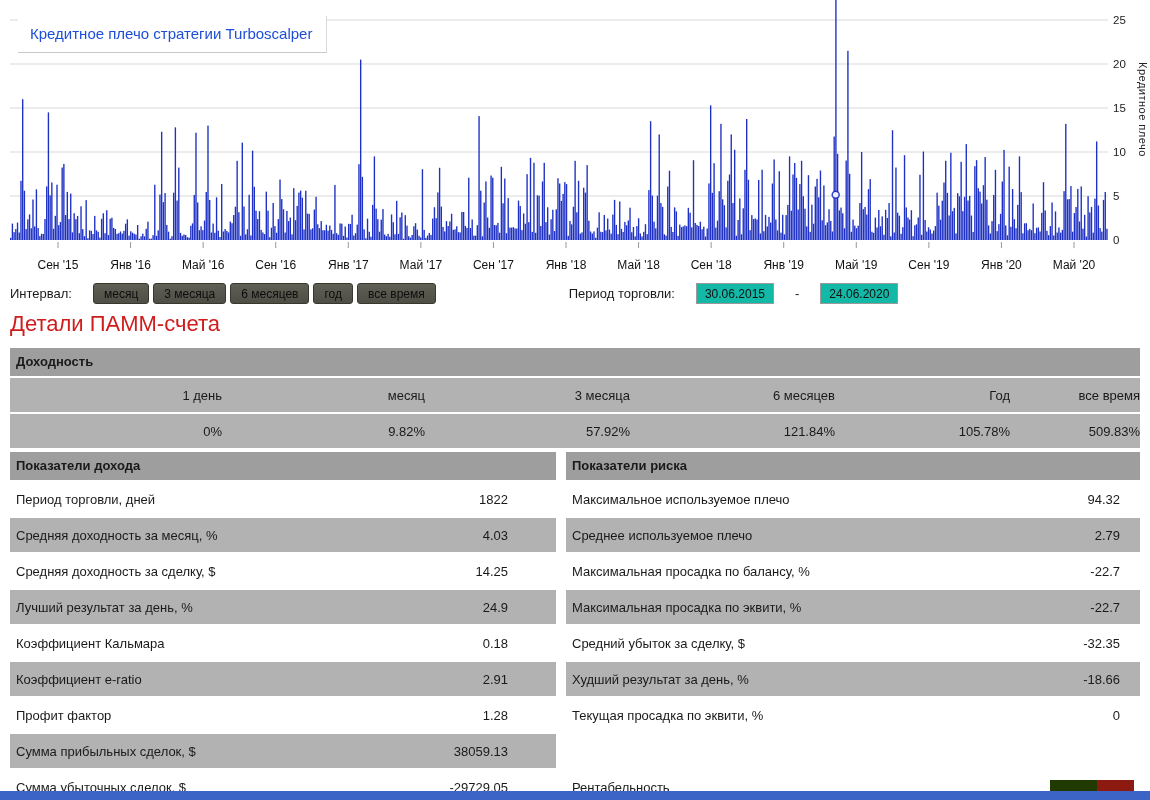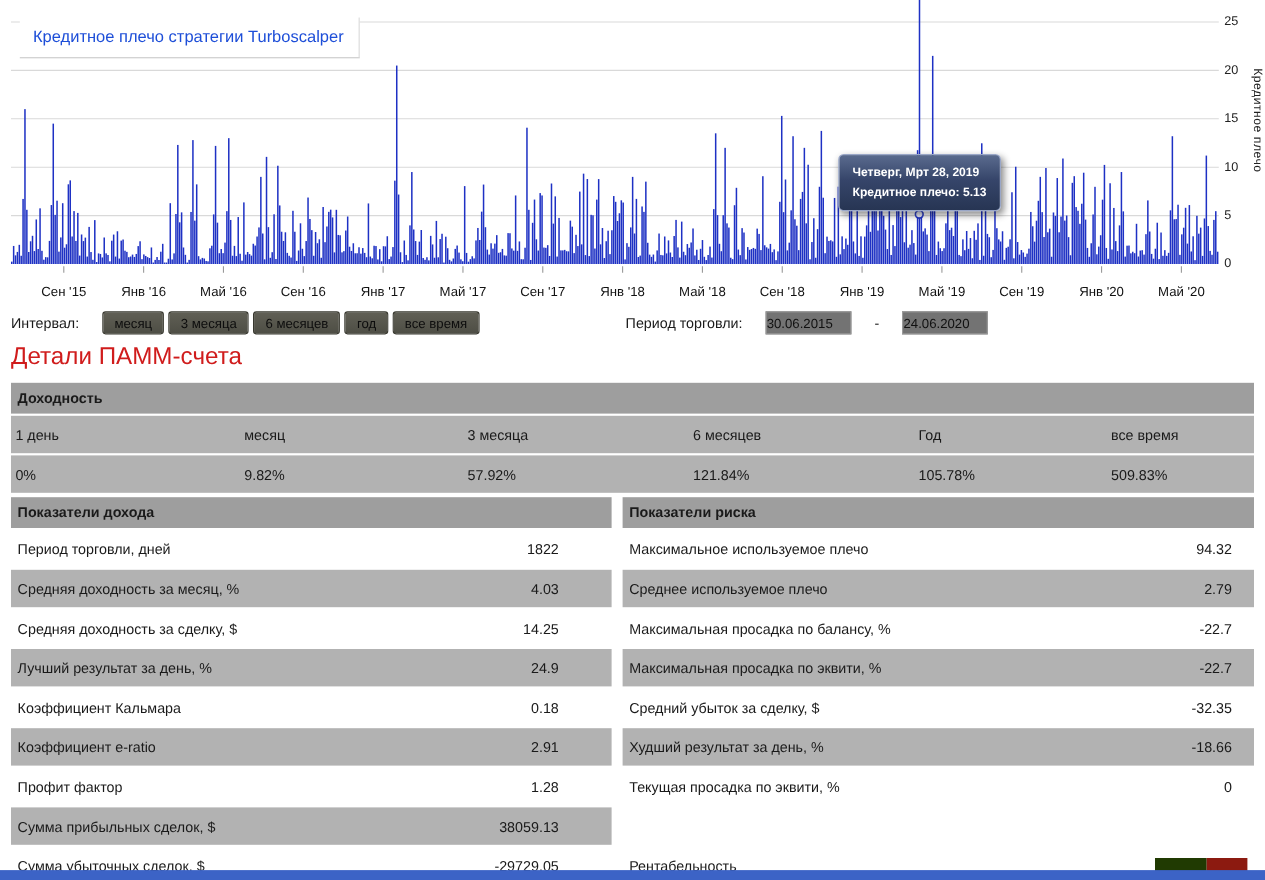--- a/index.html
+++ b/index.html
@@ -25,33 +25,33 @@
              box-shadow:2px 3px 7px rgba(0,0,0,.45); white-space:nowrap; }
 
   
   .controls { position:absolute; top:283px; left:10px; display:flex;
               align-items:center; gap:21px; font-size:13px; }
   .int-btn { background:linear-gradient(#605f55,#4e4e45); border:1px solid #38382f;
              border-radius:3px; color:#0d0d0d; font-size:12px; padding:3px 10px;
              height:21px; cursor:pointer; font-family:inherit; }
   .period-label { margin-left:112px; }
   .date-input { width:78px; height:21px; border:1px solid #9a9a9a; font-size:12px;
-                text-align:left; font-family:inherit; color:#111; background:#737373; }
+                text-align:center; font-family:inherit; color:#111; background:#14b8a6; }
 
   
   .page-title { position:absolute; top:311px; left:10px; font-size:22px;
                 font-weight:400; color:#d01c1c; }
 
   
   .t-header { height:28px; line-height:28px; font-weight:bold; font-size:13px;
               padding-left:6px; background:#9e9e9e; margin-bottom:2px; }
   .prof-table { position:absolute; top:348px; left:10px; width:1130px; }
   .prof-row { display:grid; grid-template-columns:208px 203px 205px 205px 175px 1fr;
               align-items:center; height:34px; padding-left:4px; background:#b2b2b2;
-              margin-bottom:2px; font-size:13px; }
+              margin-bottom:2px; font-size:13px;text-align:right; }
   .side-table { position:absolute; top:452px; }
   .income-table { left:10px; width:546px; }
   .risk-table { left:566px; width:574px; }
   .trow { height:34px; margin-bottom:2px; display:flex; align-items:center;
           justify-content:space-between; padding-left:6px; font-size:13px; }
   .trow.gray { background:#b2b2b2; }
   .trow.white { background:#fff;gap:44px; }
   .income-table .tvalue { padding-right:48px; }
   .risk-table .tvalue { padding-right:20px; }
   .spacer-row { height:36px; }
@@ -749,24 +749,20 @@
         <div class="x-lab" style="left: 566px;">Янв '18</div>
         <div class="x-lab" style="left: 638.571px;">Май '18</div>
         <div class="x-lab" style="left: 711.143px;">Сен '18</div>
         <div class="x-lab" style="left: 783.714px;">Янв '19</div>
         <div class="x-lab" style="left: 856.286px;">Май '19</div>
         <div class="x-lab" style="left: 928.857px;">Сен '19</div>
         <div class="x-lab" style="left: 1001.43px;">Янв '20</div>
         <div class="x-lab" style="left: 1074px;">Май '20</div>
       </div>
     <div class="chart-title">Кредитное плечо стратегии Turboscalper</div>
-    <div class="tooltip">
-      <div>Четверг, Мрт 28, 2019</div>
-      <div>Кредитное плечо: 5.13</div>
-    </div>
   </div>
 
   <div class="controls">
     <span>Интервал:</span>
     <div id="interval-buttons" style="display:flex;gap:4px;">
         <button class="int-btn">месяц</button>
         <button class="int-btn">3 месяца</button>
         <button class="int-btn">6 месяцев</button>
         <button class="int-btn">год</button>
         <button class="int-btn">все время</button>

